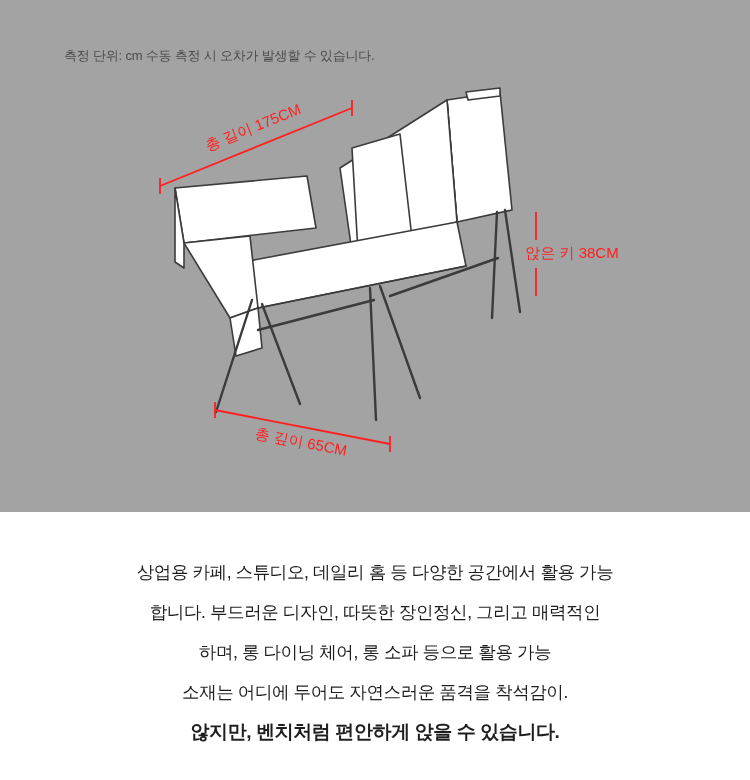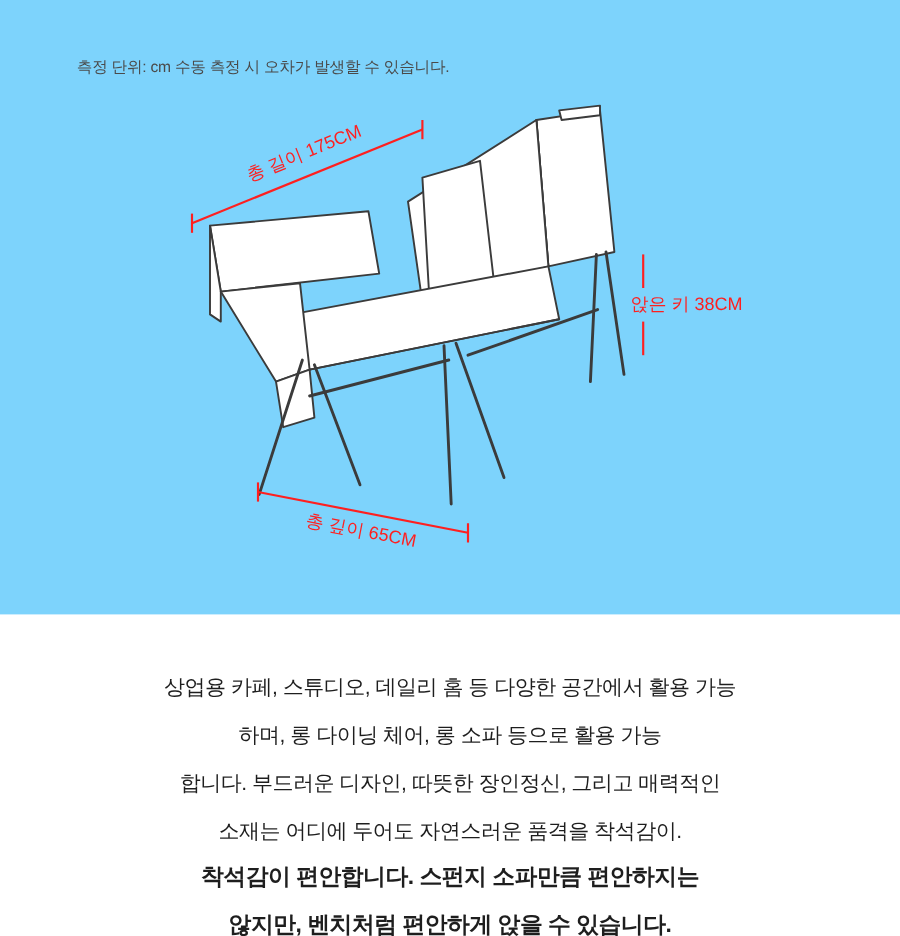--- a/index.html
+++ b/index.html
@@ -20,21 +20,21 @@
     height: 780px;
   }
 
   
   .diagram-panel {
     position: absolute;
     left: 0;
     top: 0;
     width: 750px;
     height: 512px;
-    background: #7dd3fc;
+    background: #a3a3a3;
   }
   .measure-note {
     position: absolute;
     left: 64px;
     top: 47px;
     font-size: 13px;
     color: #4a4a4a;
     letter-spacing: -0.2px;
     white-space: nowrap;
   }
@@ -132,20 +132,19 @@
       <text x="255" y="132" transform="rotate(-22 255 132)" text-anchor="middle" font-family="Liberation Sans, sans-serif" font-size="15" fill="#ff1f1f">총 길이 175CM</text>
 
       <text x="572" y="258" text-anchor="middle" font-family="Liberation Sans, sans-serif" font-size="15" fill="#ff1f1f">앉은 키 38CM</text>
 
       <text x="300" y="447" transform="rotate(11 300 447)" text-anchor="middle" font-family="Liberation Sans, sans-serif" font-size="15" fill="#ff1f1f">총 깊이 65CM</text>
     </svg>
   </div>
 
   <div class="description">
     <div class="desc-line first">상업용 카페, 스튜디오, 데일리 홈 등 다양한 공간에서 활용 가능</div>
+    <div class="desc-line">합니다. 부드러운 디자인, 따뜻한 장인정신, 그리고 매력적인</div>
     <div class="desc-line">하며, 롱 다이닝 체어, 롱 소파 등으로 활용 가능</div>
-    <div class="desc-line">합니다. 부드러운 디자인, 따뜻한 장인정신, 그리고 매력적인</div>
     <div class="desc-line">소재는 어디에 두어도 자연스러운 품격을 착석감이.</div>
-    <div class="desc-line bold">착석감이 편안합니다. 스펀지 소파만큼 편안하지는</div>
     <div class="desc-line bold">않지만, 벤치처럼 편안하게 앉을 수 있습니다.</div>
   </div>
 
 </div>
 
 </body></html>

